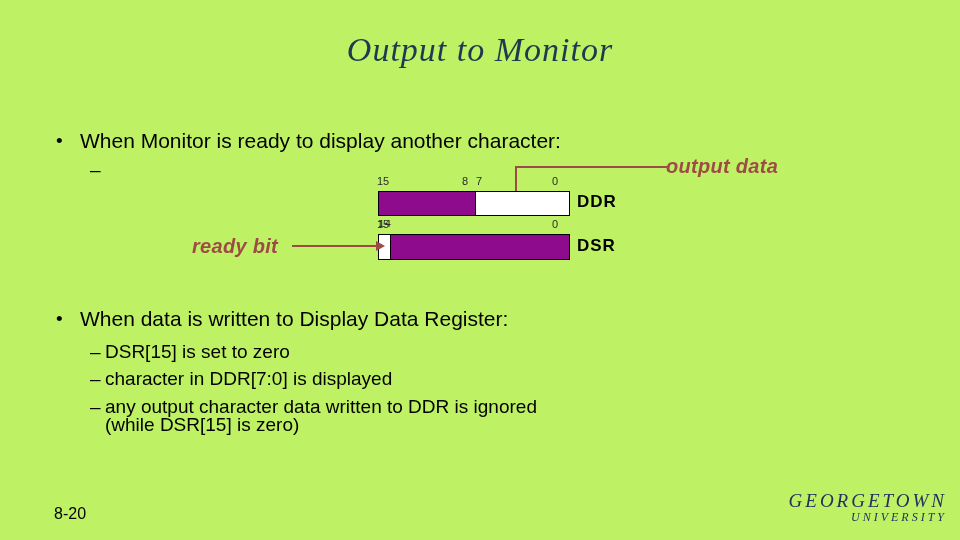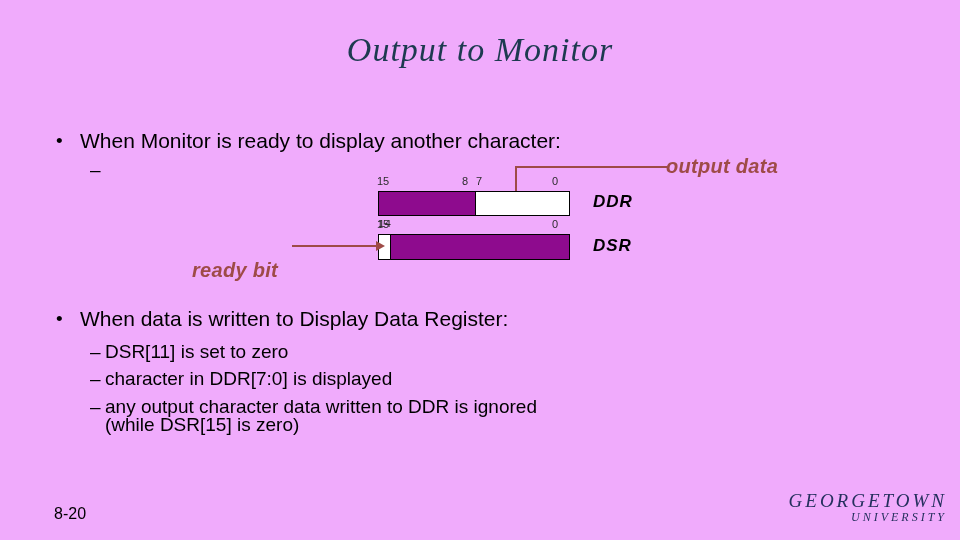--- a/index.html
+++ b/index.html
@@ -1,17 +1,17 @@
 <!DOCTYPE html>
 <html><head>
 <meta charset="utf-8">
 <style>
   html,body{margin:0;padding:0;background:#888;}
   #slide{
-    position:relative;width:960px;height:540px;background:#f0abfc;
+    position:relative;width:960px;height:540px;background:#bef264;
     overflow:hidden;font-family:"Liberation Sans",sans-serif;color:#000;
   }
   
   .title{
     position:absolute;left:0;top:31px;width:960px;text-align:center;
     font-family:"Liberation Serif","DejaVu Serif",serif;font-style:italic;
     font-size:34px;letter-spacing:1px;color:#1d3a50;
   }
   
   .bullet-row{position:absolute;display:flex;font-size:21px;line-height:24px;}
@@ -21,21 +21,21 @@
   .cont-row{position:absolute;font-size:19px;line-height:21px;}
   
   .bitlabel{position:absolute;font-size:11px;line-height:11px;color:#2b2b2b;}
   .reg{position:absolute;left:378px;width:190px;border:1px solid #000;background:#fff;display:flex;}
   .reg-ddr{top:191px;height:23px;}
   .reg-dsr{top:234px;height:24px;}
   .fill{background:#8e0b8e;height:100%;}
   .ddr-fill{width:96px;border-right:1px solid #000;}
   .dsr-empty{width:11px;background:#fff;border-right:1px solid #000;height:100%;}
   .dsr-fill{flex:1;}
-  .reglabel{position:absolute;left:593px;font-size:17px;font-weight:bold;letter-spacing:1px;font-style:italic;}
+  .reglabel{position:absolute;left:577px;font-size:17px;font-weight:bold;letter-spacing:1px;}
   .annot{position:absolute;font-size:20px;font-weight:bold;font-style:italic;
          color:#9e4b47;letter-spacing:0.3px;}
   .conn-h{position:absolute;height:0;border-top:2px solid #9e4b47;}
   .conn-v{position:absolute;width:0;border-left:2px solid #9e4b47;}
   .arrow-down{position:absolute;width:0;height:0;
     border-left:5px solid transparent;border-right:5px solid transparent;
     border-top:9px solid #9e4b47;}
   .arrow-right{position:absolute;width:0;height:0;
     border-top:5px solid transparent;border-bottom:5px solid transparent;
     border-left:9px solid #9e4b47;}
@@ -82,31 +82,31 @@
   <span class="bitlabel" style="left:377px;top:219px;">15</span>
   <span class="bitlabel" style="left:378px;top:219px;font-family:Liberation Mono, monospace;">14</span>
   <span class="bitlabel" style="left:552px;top:219px;">0</span>
 
   <div class="reg reg-dsr">
     <div class="dsr-empty"></div>
     <div class="fill dsr-fill"></div>
   </div>
   <div class="reglabel" style="top:236px;">DSR</div>
 
-  <div class="annot" style="left:192px;top:235px;margin-top:24px;">ready bit</div>
+  <div class="annot" style="left:192px;top:235px;">ready bit</div>
   <div class="conn-h" style="left:292px;top:245px;width:84px;"></div>
   <div class="arrow-right" style="left:376px;top:241px;"></div>
 
   <div class="bullet-row" style="left:56px;top:307px;width:700px;">
     <span class="marker">•</span>
     <span>When data is written to Display Data Register:</span>
   </div>
   <div class="sub-row" style="left:90px;top:341px;width:600px;">
     <span class="marker">–</span>
-    <span>DSR[11] is set to zero</span>
+    <span>DSR[15] is set to zero</span>
   </div>
   <div class="sub-row" style="left:90px;top:368px;width:600px;">
     <span class="marker">–</span>
     <span>character in DDR[7:0] is displayed</span>
   </div>
   <div class="sub-row" style="left:90px;top:396px;width:600px;">
     <span class="marker">–</span>
     <span>any output character data written to DDR is ignored</span>
   </div>
   <div class="cont-row" style="left:105px;top:414px;width:600px;">(while DSR[15] is zero)</div>

